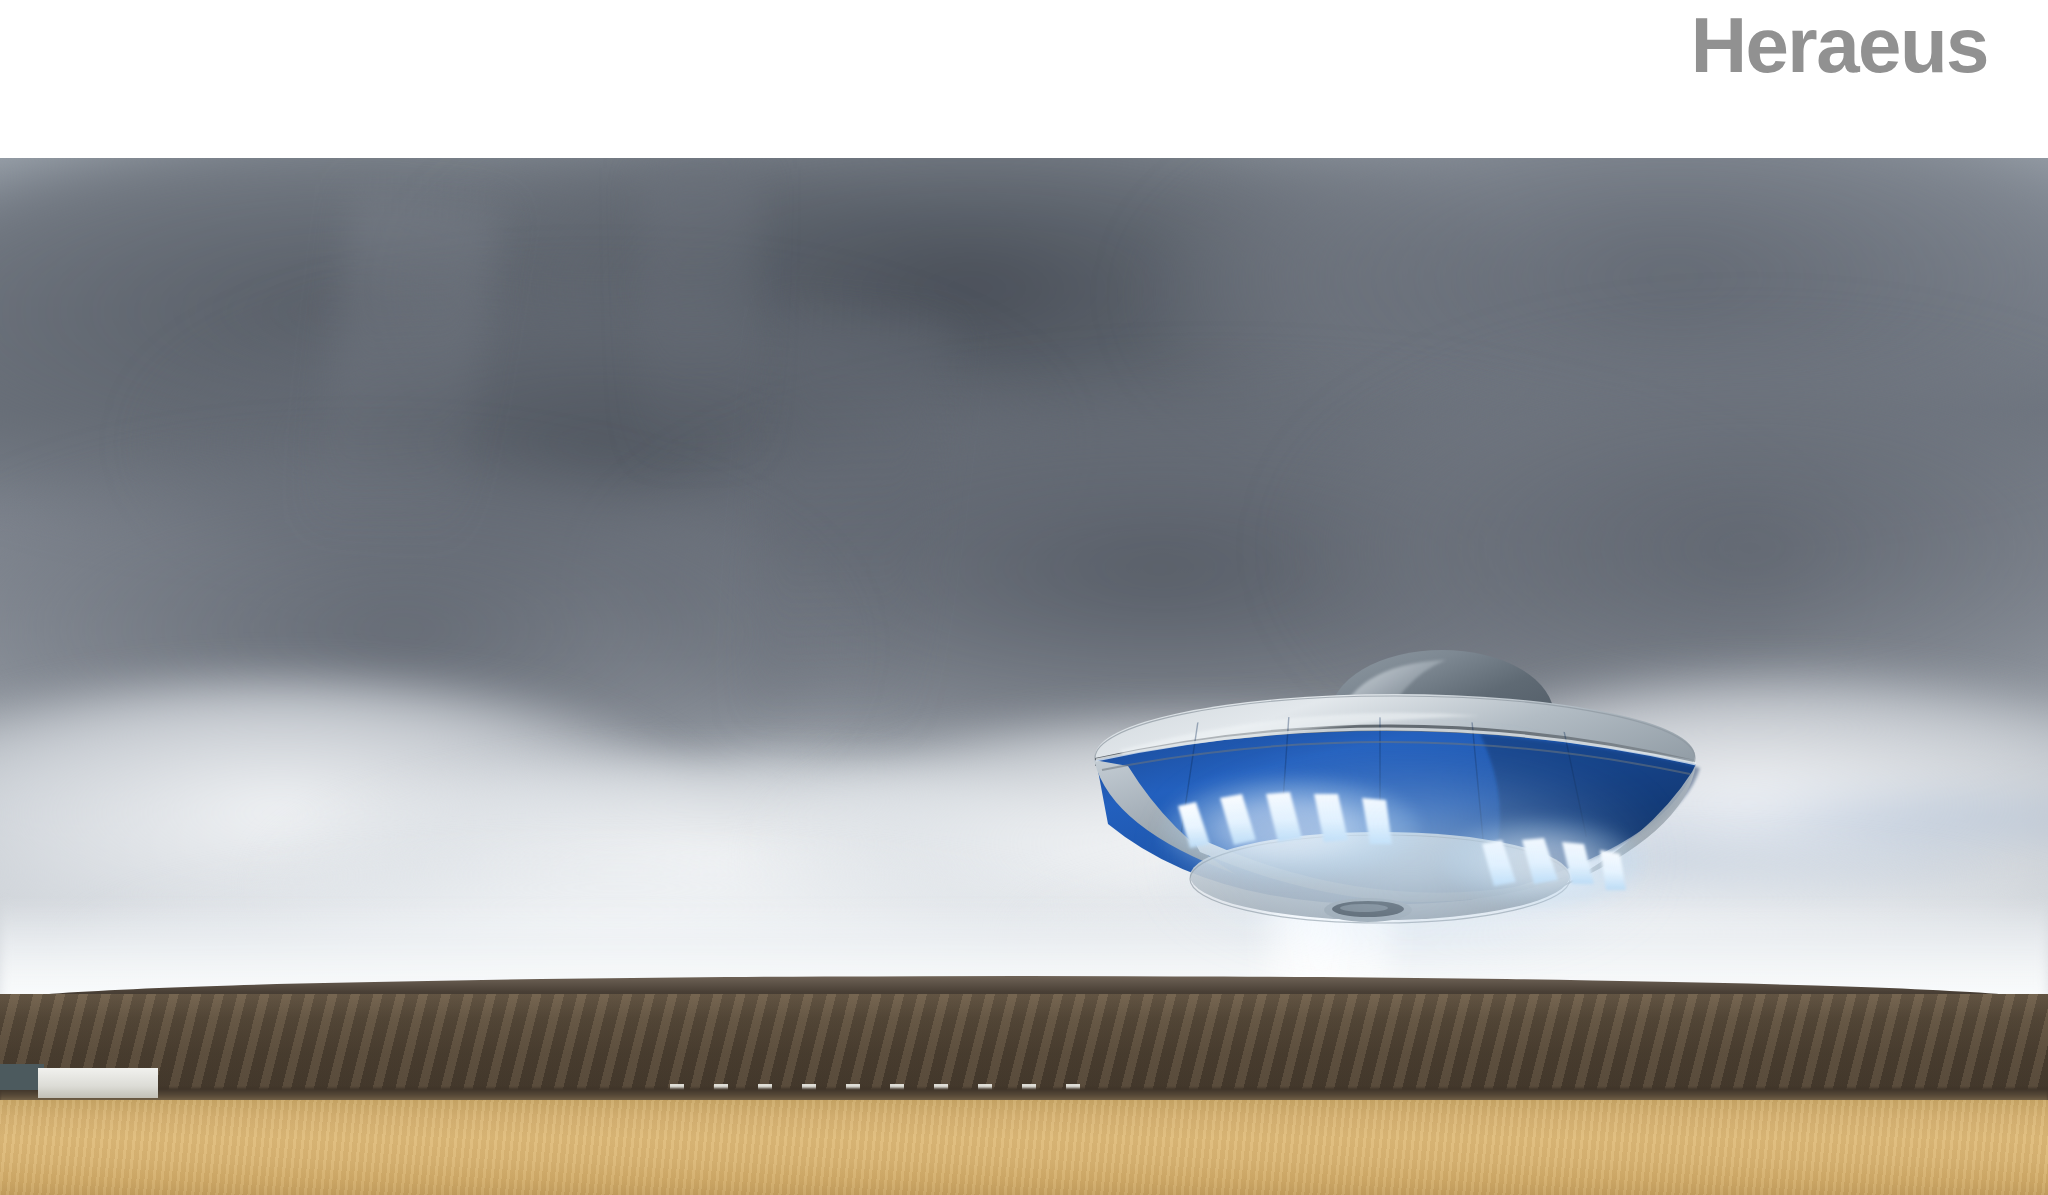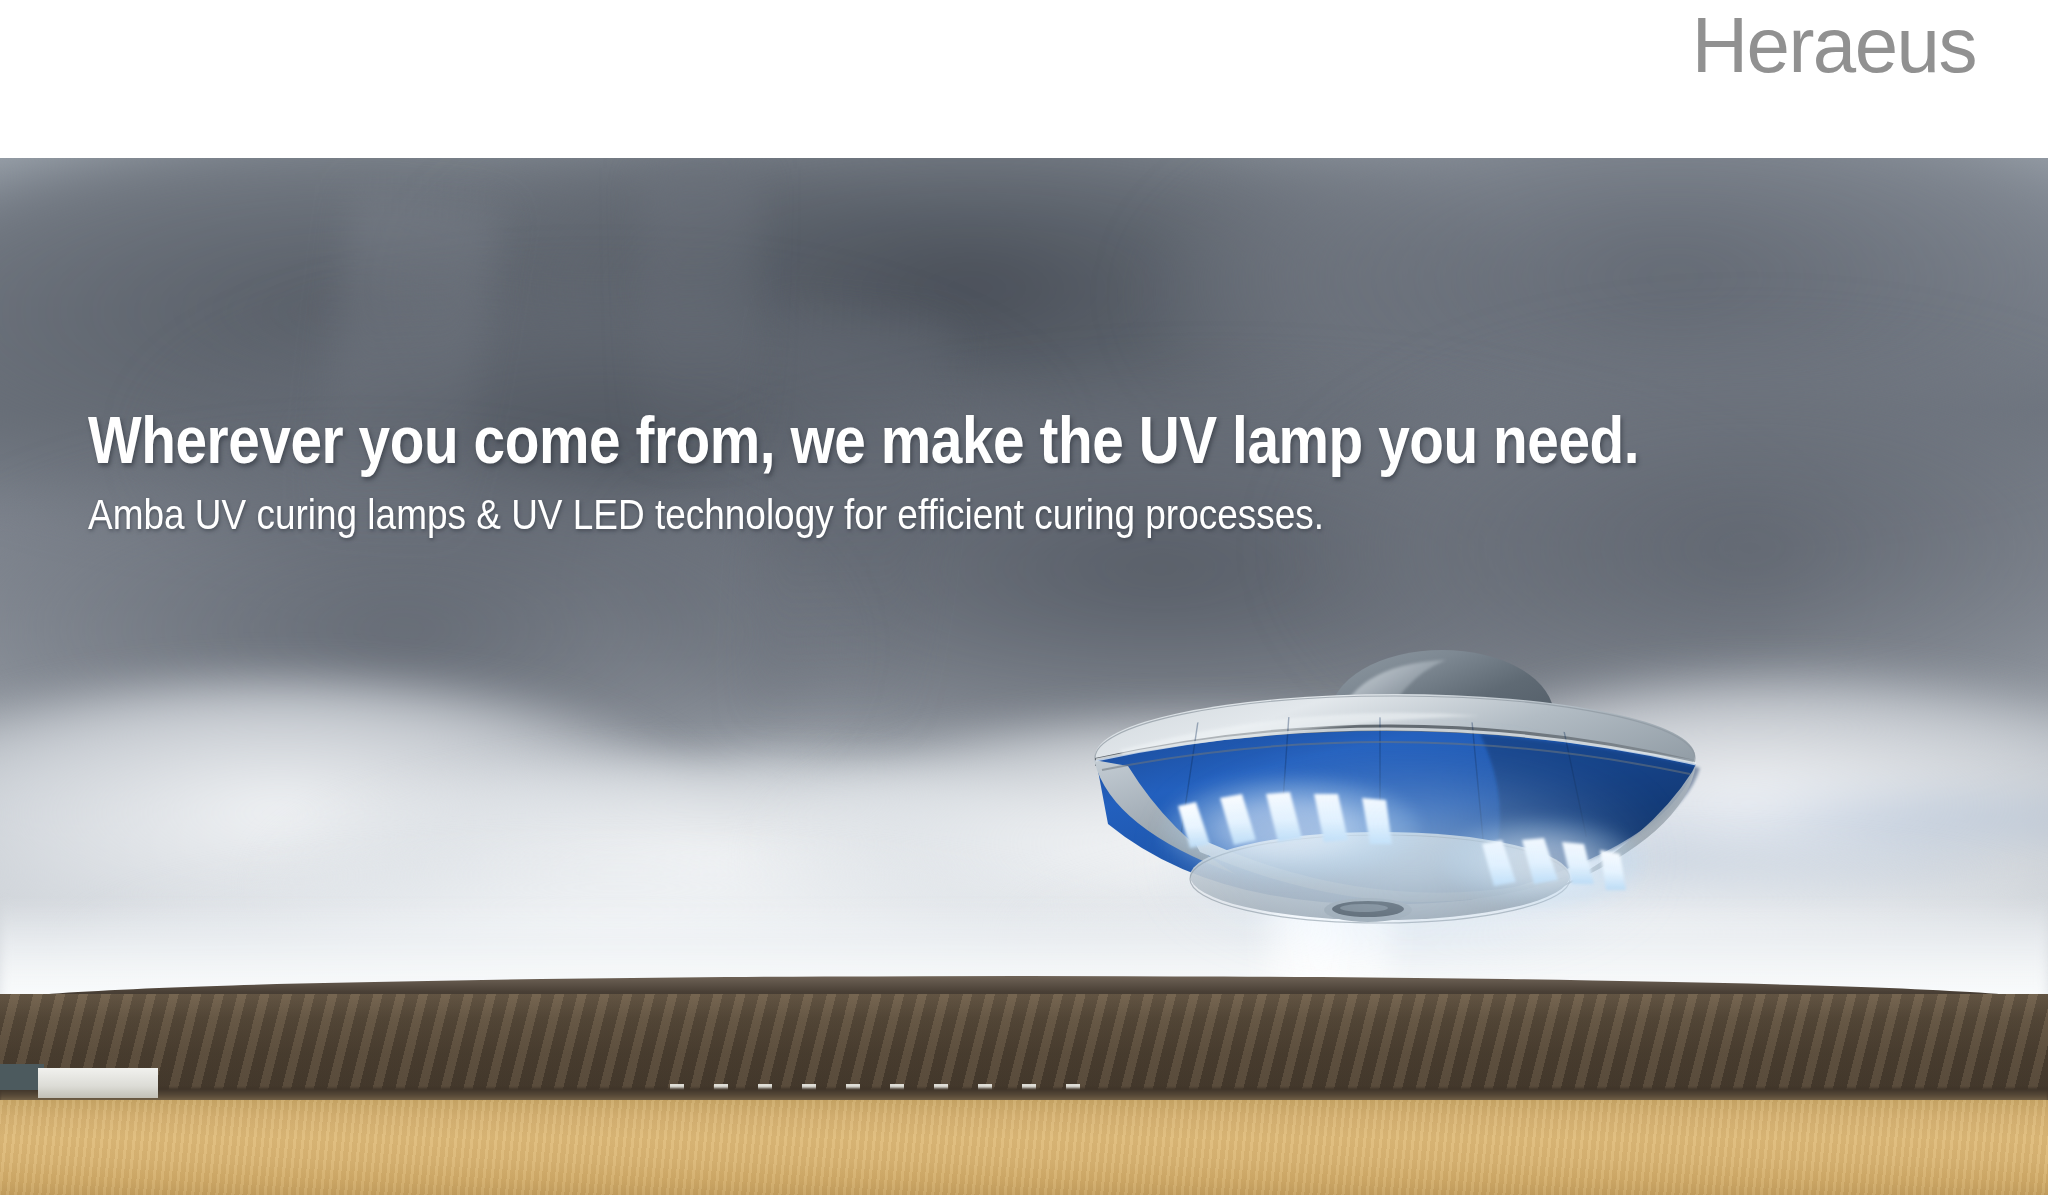--- a/index.html
+++ b/index.html
@@ -17,24 +17,24 @@
   .header-bar{
     position:absolute;
     left:0; top:0;
     width:2048px;
     height:158px;
     background:#ffffff;
     z-index:40;
   }
   .logo{
     position:absolute;
-    right:72px;
+    right:60px;
     top:6px;
     font-family:"Liberation Sans",sans-serif;
-    font-weight:400;
+    font-weight:700;
     font-size:78px;
     letter-spacing:-1.5px;
     color:#919191;
     line-height:1;
     white-space:nowrap;
   }
 
   
   .hero{
     position:absolute;
@@ -441,19 +441,15 @@
       <div class="field-dark"></div>
       <div class="furrows"></div>
       <div class="farm-dots"></div>
       <div class="field-edge"></div>
       <div class="field-gold"></div>
       <div class="gold-texture"></div>
       <div class="farm-building2"></div>
       <div class="farm-building"></div>
     </div>
 
-    <div class="copy">
-      <h1 class="headline">Wherever you come from, we make the UV lamp you need.</h1>
-      <p class="subline">Amba UV curing lamps &amp; UV LED technology for efficient curing processes.</p>
-    </div>
 
   </div>
 </div>
 
 </body></html>

